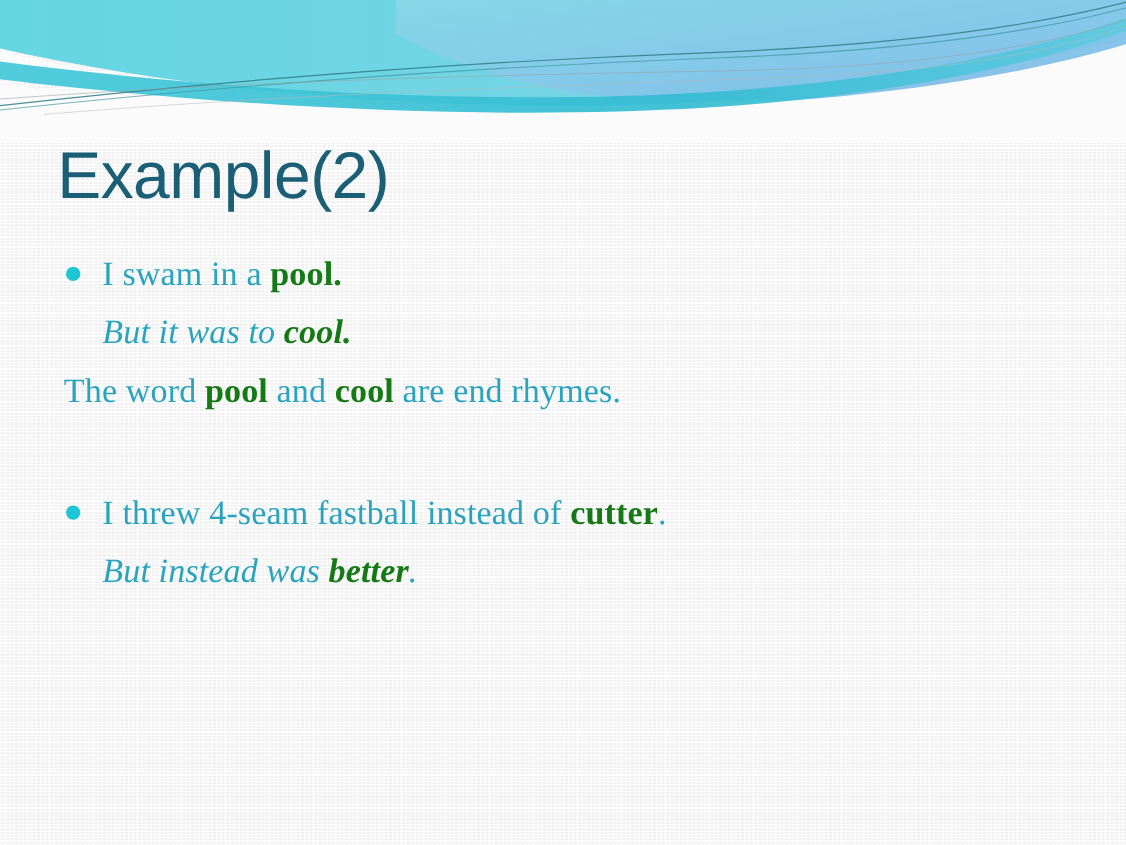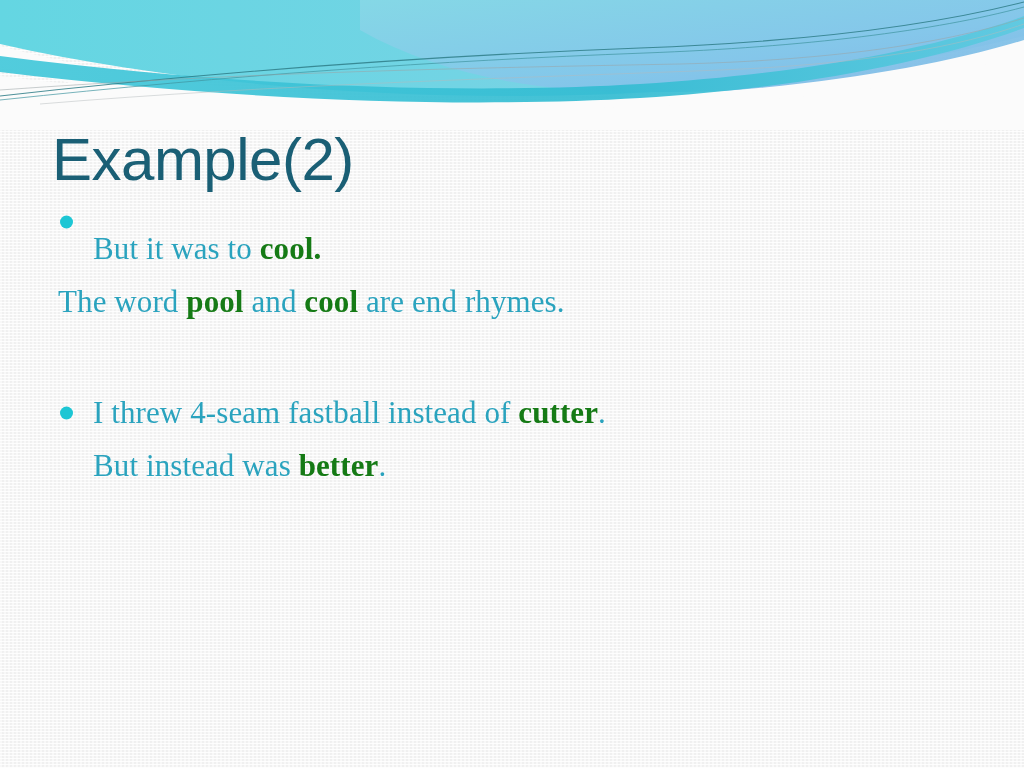--- a/index.html
+++ b/index.html
@@ -63,21 +63,21 @@
   .gap   { height: 58px; }
 
   .line {
     font-size: 31px;
     line-height: 53px;
     white-space: nowrap;
     letter-spacing: 0.1px;
   }
 
   .line.bulleted  { padding-left: 35px; position: relative; }
-  .line.indented  { padding-left: 35px; }
+  .line.indented  { padding-left: 35px; font-style: italic; }
   .line.flush     { padding-left: 0px; }
 
   .bullet-dot {
     position: absolute;
     left: 2px;
     top: 50%;
     transform: translateY(-50%);
     width: 13px;
     height: 13px;
     border-radius: 50%;
@@ -129,20 +129,21 @@
     <path d="M40,104 C280,84 520,78 720,70 C870,64 960,46 1024,24" fill="none" stroke="#B3BABC" stroke-width="0.9" opacity="0.55"></path>
   </svg>
 
   <div class="title" style="color: rgb(26, 95, 117);">Example(2)</div>
 
   <div class="body-area">
 
     <div class="block">
       <div class="line bulleted">
         <span class="bullet-dot" style="background: rgb(28, 198, 212);"></span>
+        <span><span style="color: rgb(42, 163, 190);">I swam in a </span><span class="kw" style="color: rgb(21, 122, 21);">pool</span><span class="kw" style="color: rgb(21, 122, 21);">.</span></span>
       </div>
       <div class="line indented">
         <span><span style="color: rgb(42, 163, 190);">But it was to </span><span class="kw" style="color: rgb(21, 122, 21);">cool</span><span class="kw" style="color: rgb(21, 122, 21);">.</span></span>
       </div>
       <div class="line flush">
         <span><span style="color: rgb(42, 163, 190);">The word </span><span class="kw" style="color: rgb(21, 122, 21);">pool</span><span style="color: rgb(42, 163, 190);"> and </span><span class="kw" style="color: rgb(21, 122, 21);">cool</span><span style="color: rgb(42, 163, 190);"> are end rhymes.</span></span>
       </div>
     </div>
 
     <div class="gap"></div>

